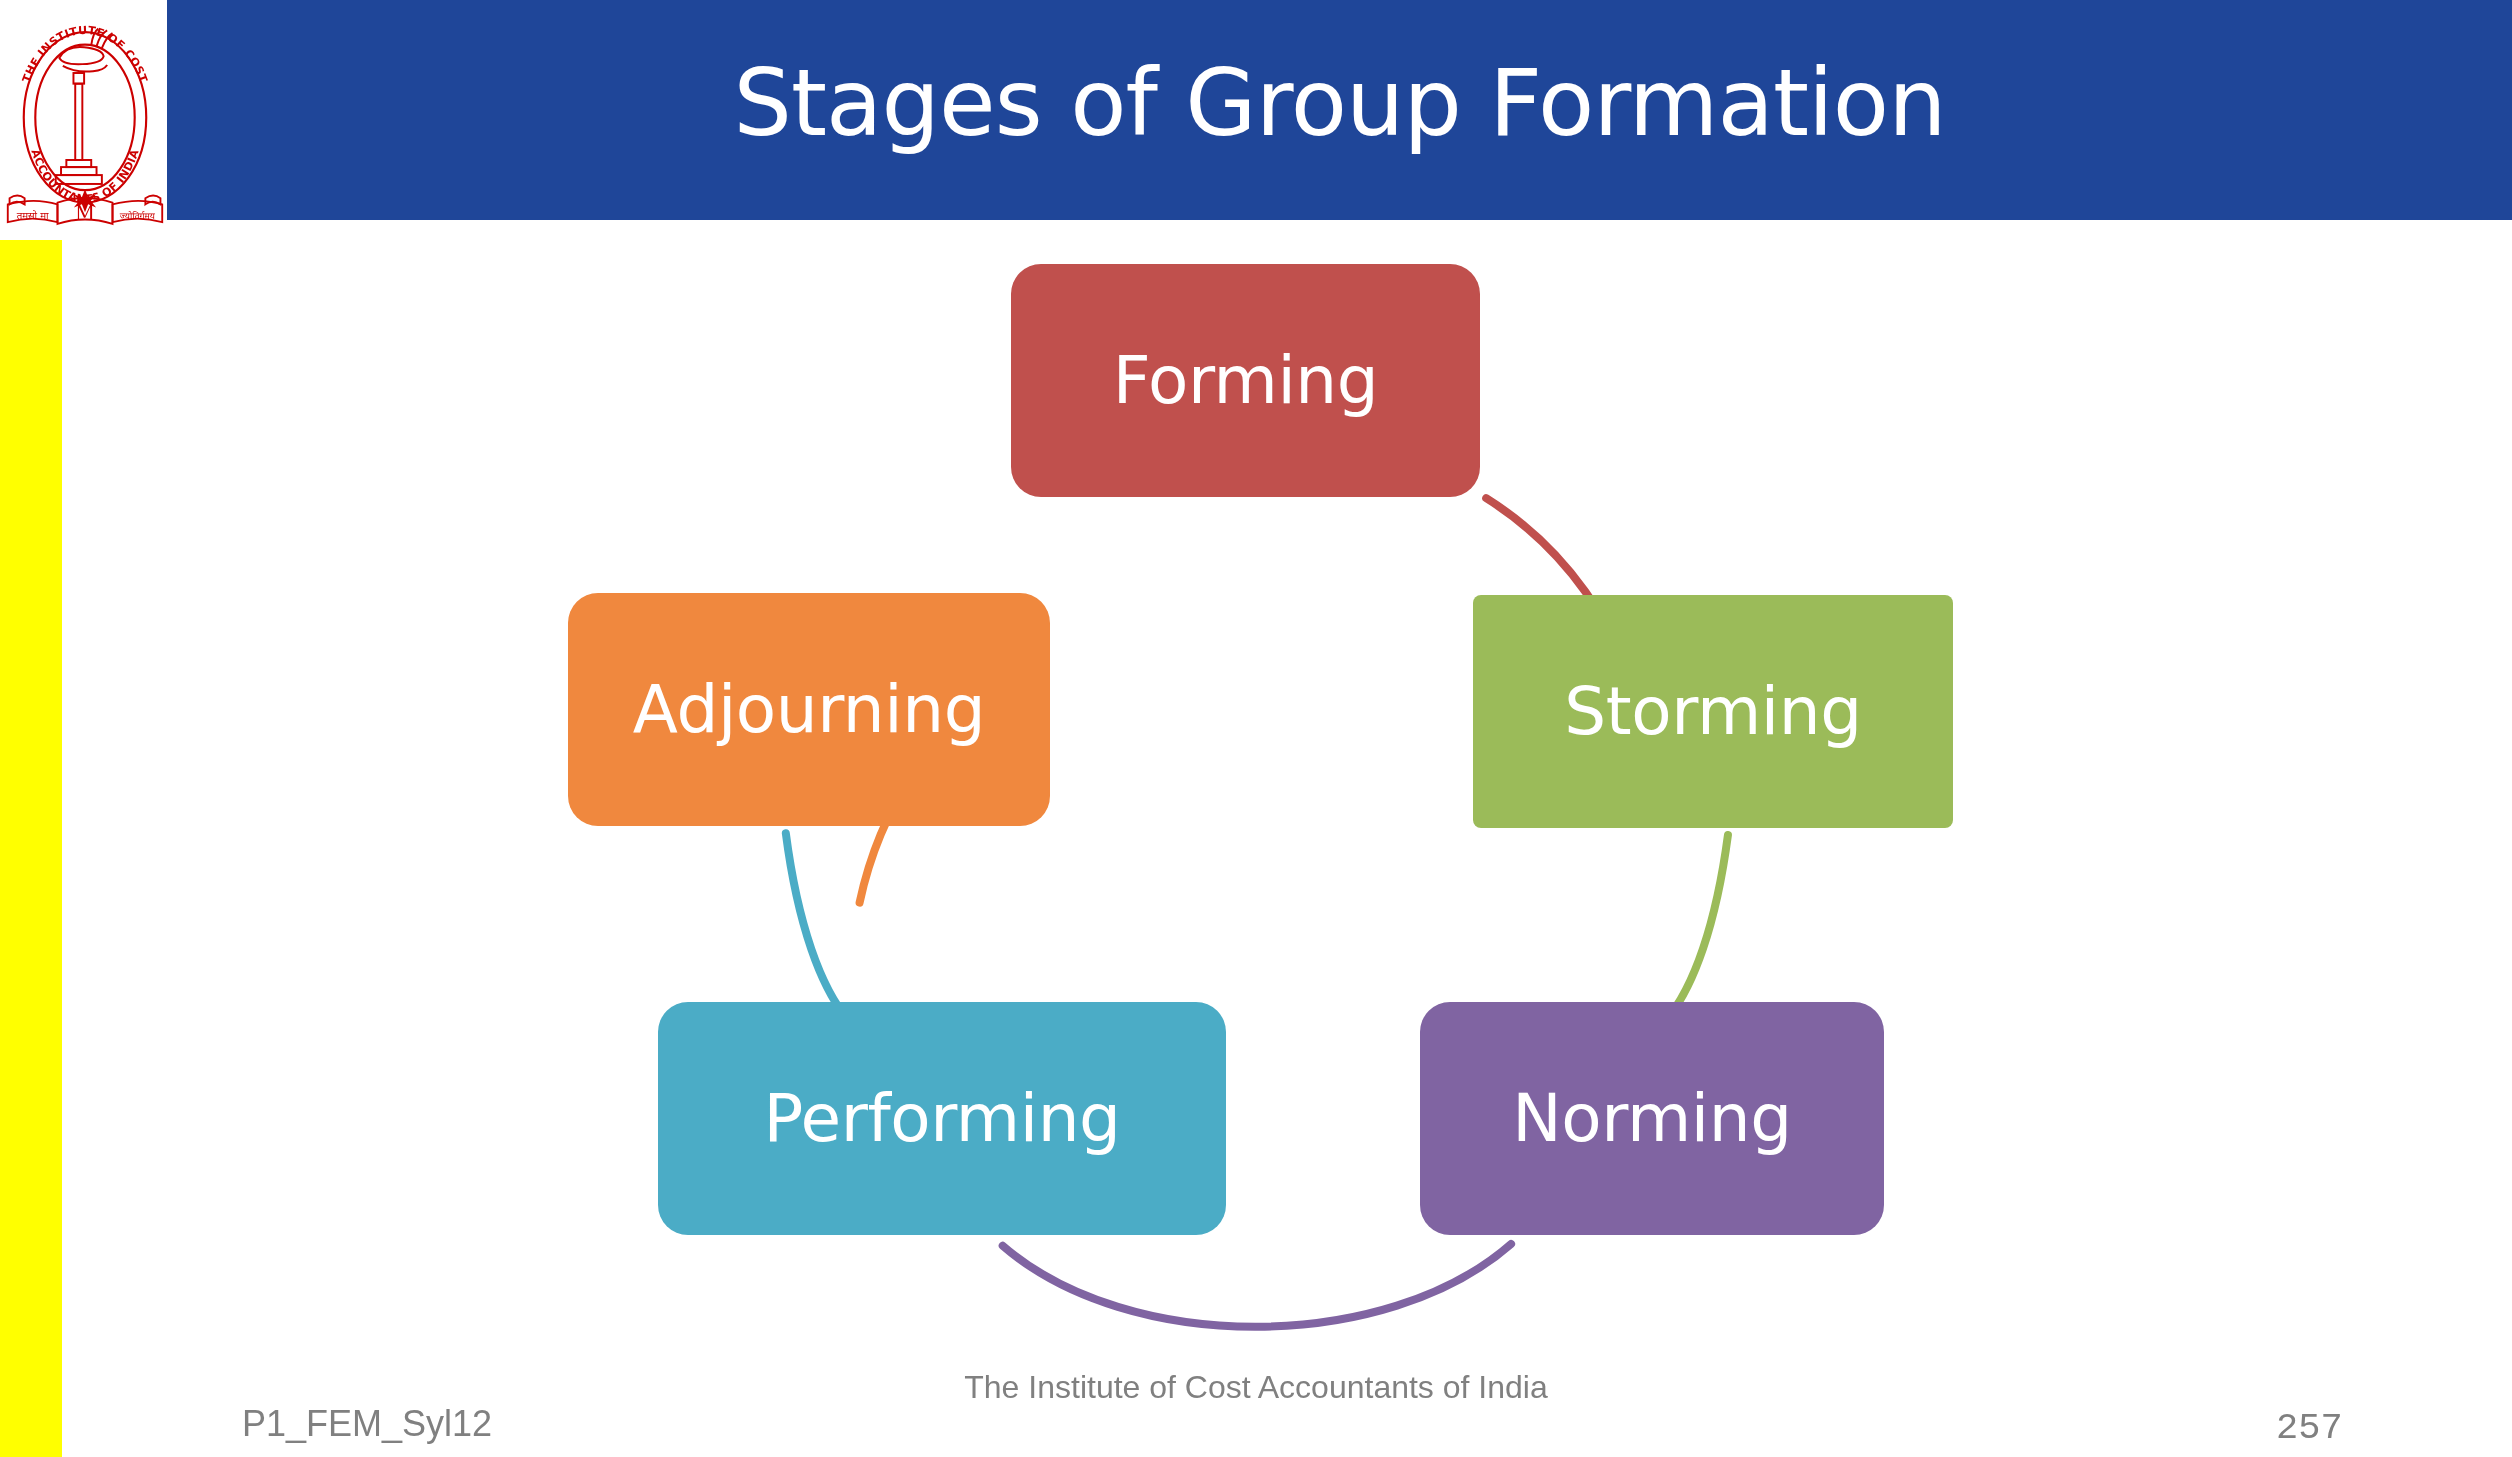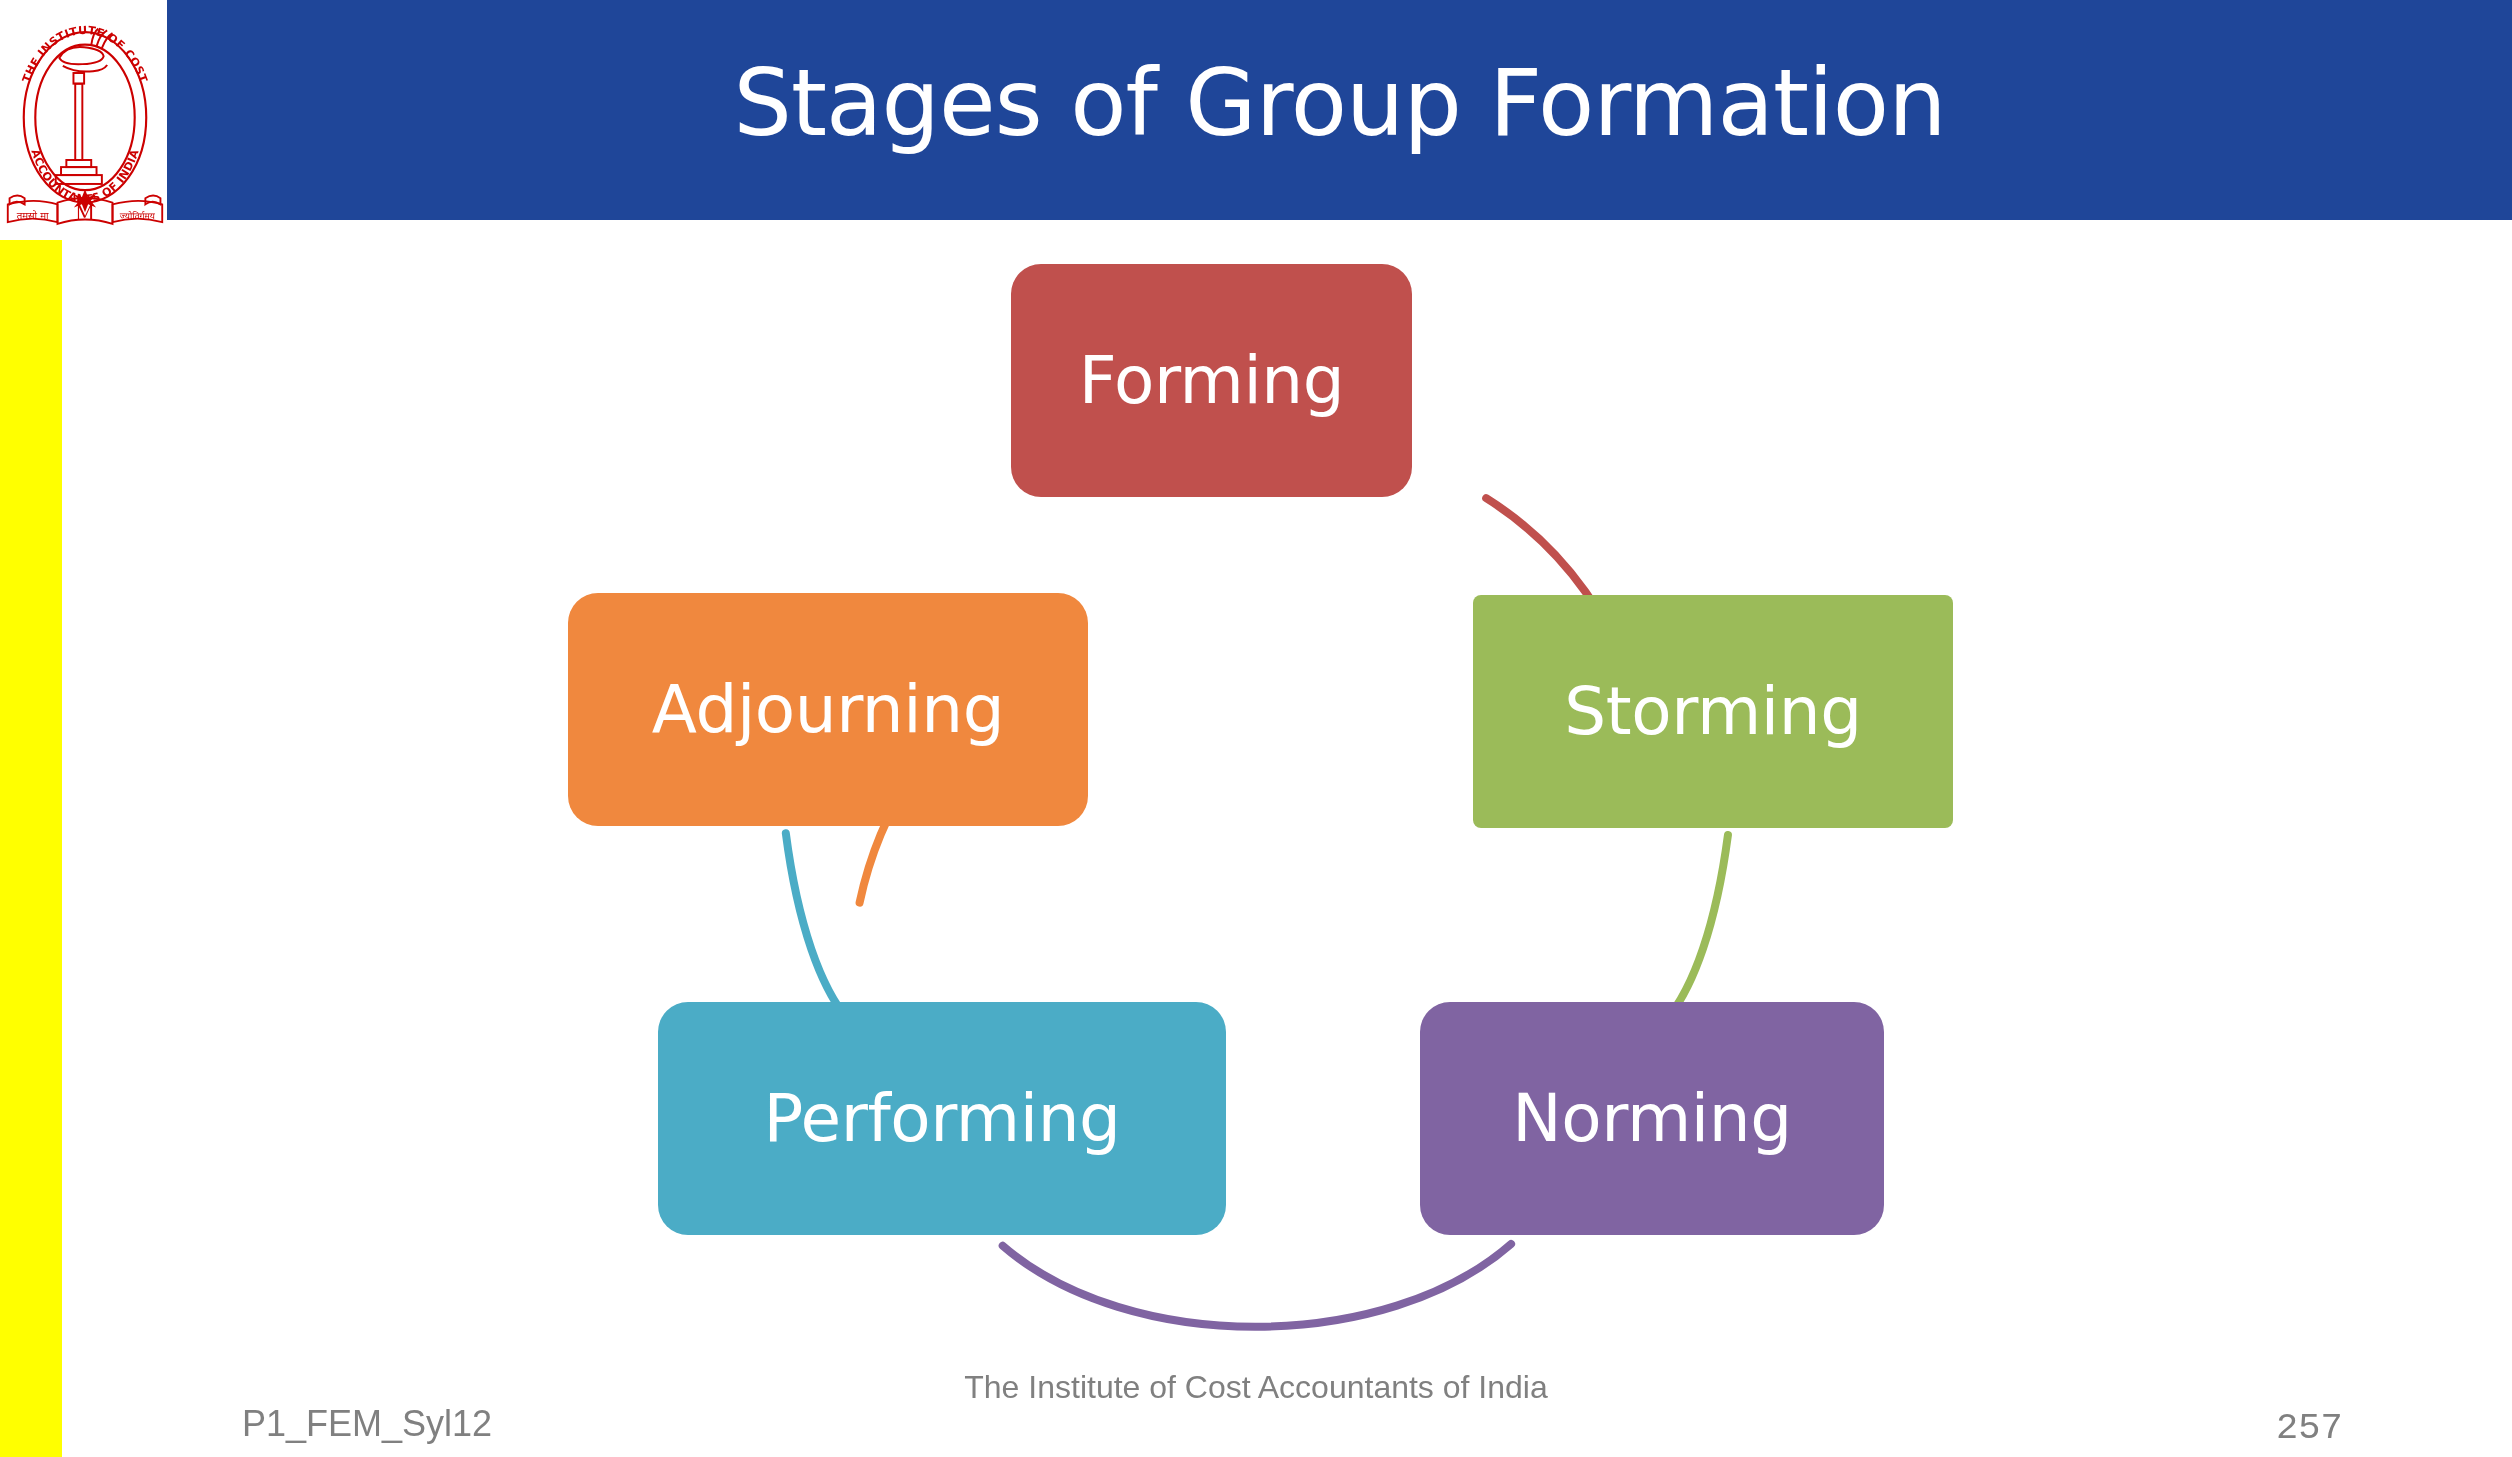--- a/index.html
+++ b/index.html
@@ -54,25 +54,25 @@
     display:flex;align-items:center;justify-content:center;
     color:#ffffff;
     font-family:"DejaVu Sans",sans-serif;
     font-size:66px;
     font-weight:normal;
     letter-spacing:-0.4px;
     white-space:nowrap;
     box-sizing:border-box;
   }
 
-  .node-forming   {left:1011px;top:44px;  width:401px;height:233px;}
+  .node-forming   {left:1011px;top:44px;  width:469px;height:233px;}
   .node-storming  {left:1473px;top:375px; width:480px;height:233px;border-radius:8px;}
   .node-norming   {left:1420px;top:782px; width:464px;height:233px;}
   .node-performing{left:658px; top:782px; width:568px;height:233px;}
-  .node-adjourning{left:568px; top:373px; width:520px;height:233px;}
+  .node-adjourning{left:568px; top:373px; width:482px;height:233px;}
 
   
   .footer{
     position:absolute;left:0;top:1332px;width:2512px;height:126px;
   }
   .footer-left{
     position:absolute;left:242px;top:32px;
     color:#808080;font-size:36px;
     font-family:"Liberation Sans",sans-serif;
     margin-top:39px;

